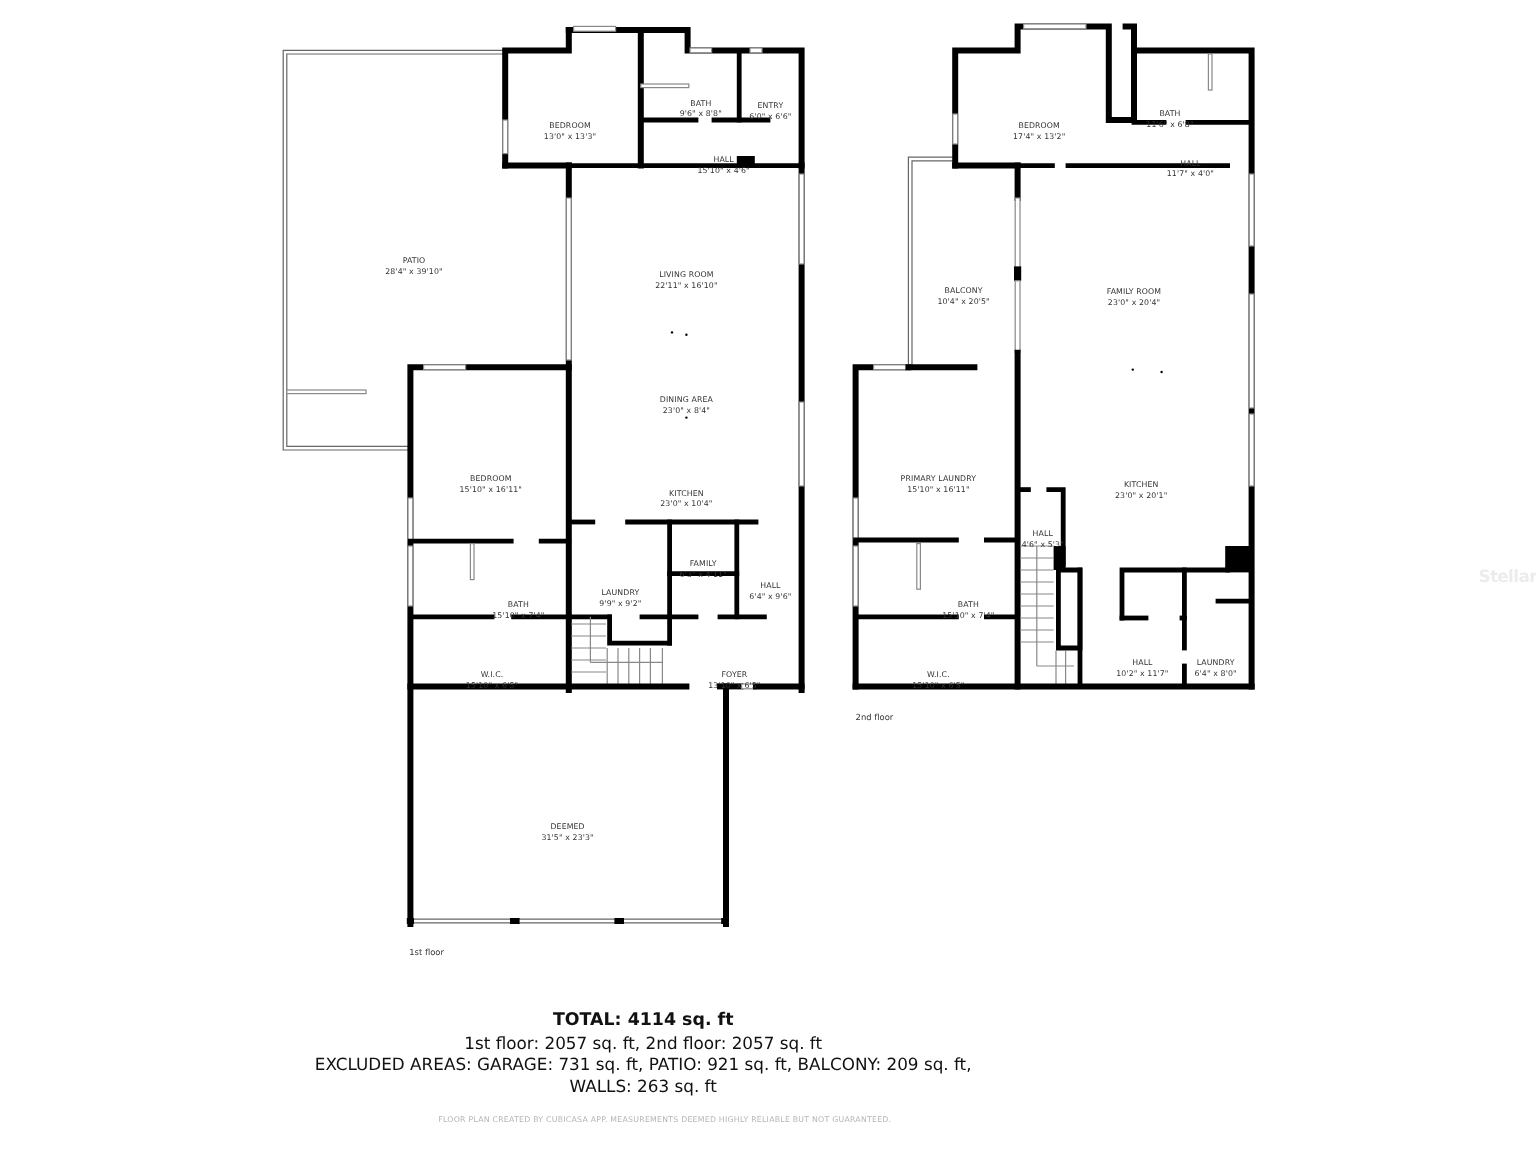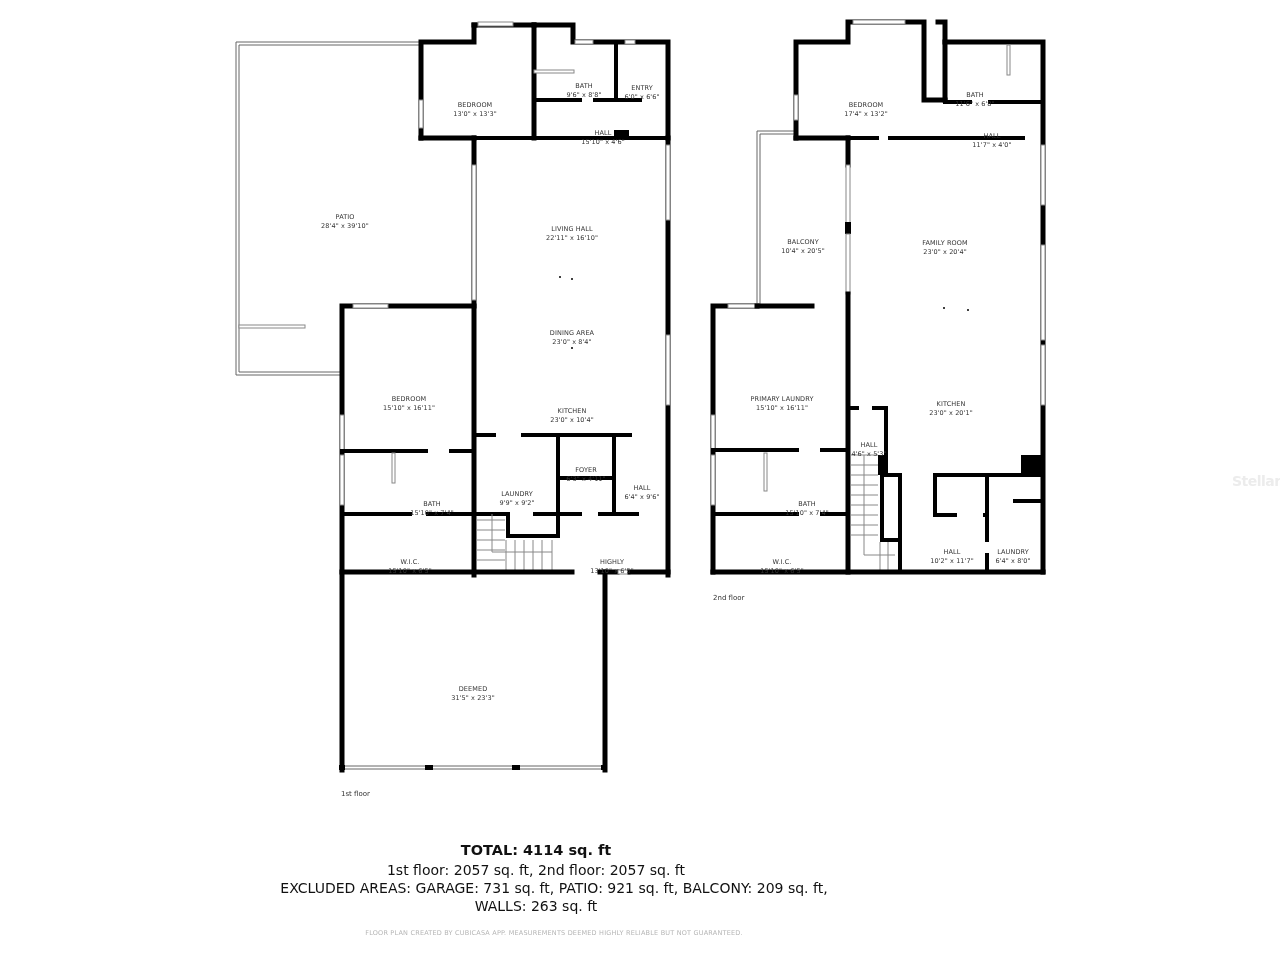--- a/index.html
+++ b/index.html
@@ -9,21 +9,21 @@
   .iwall { fill:none; stroke:#000; stroke-width:4; stroke-linecap:square; }
   .thin { fill:none; stroke:#666; stroke-width:1; }
   .thin2 { fill:none; stroke:#888; stroke-width:1; }
   .win { fill:#fff; stroke:#888; stroke-width:1; }
   .room-label { position:absolute; transform:translate(-50%,-50%); text-align:center; color:#333; font-size:6.5px; line-height:9px; white-space:nowrap; letter-spacing:0.1px;margin-top:19px; }
   .room-label .nm, .room-label .dm { display:block; }
   .floor-label { position:absolute; font-size:7px; color:#333; }
   .totals { position:absolute; left:0; width:1072px; text-align:center; color:#111; font-family:"DejaVu Sans", sans-serif; }
   .t-total { top:842px; font-size:14.5px; font-weight:bold; }
   .t-line { font-size:14px; }
-  .t1 { top:862px; } .t2 { top:880px;padding-left:18px; } .t3 { top:898px; }
+  .t1 { top:862px; } .t2 { top:880px; } .t3 { top:898px; }
   .disclaimer { position:absolute; top:929px; left:0; width:1108px; text-align:center; font-size:6.5px; color:#b5b5b5; letter-spacing:0.2px; }
   .watermark { position:absolute; left:1232px; top:473px; font-size:14px; font-weight:bold; color:#ececec; letter-spacing:-0.5px; }
 </style>
 </head>
 <body>
 
 <svg id="plan" viewBox="0 0 1280 960">
 
   <g>
 
@@ -201,57 +201,57 @@
     </div>
   <div class="room-label" style="left:603px;top:119px">
       <span class="nm">HALL</span>
       <span class="dm">15'10" x 4'6"</span>
     </div>
   <div class="room-label" style="left:345px;top:203px">
       <span class="nm">PATIO</span>
       <span class="dm">28'4" x 39'10"</span>
     </div>
   <div class="room-label" style="left:572px;top:215px">
-      <span class="nm">LIVING HALL</span>
+      <span class="nm">LIVING ROOM</span>
       <span class="dm">22'11" x 16'10"</span>
     </div>
   <div class="room-label" style="left:572px;top:319px">
       <span class="nm">DINING AREA</span>
       <span class="dm">23'0" x 8'4"</span>
     </div>
   <div class="room-label" style="left:409px;top:385px">
       <span class="nm">BEDROOM</span>
       <span class="dm">15'10" x 16'11"</span>
     </div>
   <div class="room-label" style="left:572px;top:397px">
       <span class="nm">KITCHEN</span>
       <span class="dm">23'0" x 10'4"</span>
     </div>
   <div class="room-label" style="left:586px;top:456px">
-      <span class="nm">FOYER</span>
+      <span class="nm">FAMILY</span>
       <span class="dm">6'3" x 4'11"</span>
     </div>
   <div class="room-label" style="left:432px;top:490px">
       <span class="nm">BATH</span>
       <span class="dm">15'10" x 7'4"</span>
     </div>
   <div class="room-label" style="left:517px;top:480px">
       <span class="nm">LAUNDRY</span>
       <span class="dm">9'9" x 9'2"</span>
     </div>
   <div class="room-label" style="left:642px;top:474px">
       <span class="nm">HALL</span>
       <span class="dm">6'4" x 9'6"</span>
     </div>
   <div class="room-label" style="left:410px;top:548px">
       <span class="nm">W.I.C.</span>
       <span class="dm">15'10" x 6'5"</span>
     </div>
   <div class="room-label" style="left:612px;top:548px">
-      <span class="nm">HIGHLY</span>
+      <span class="nm">FOYER</span>
       <span class="dm">13'10" x 6'5"</span>
     </div>
   <div class="room-label" style="left:473px;top:675px">
       <span class="nm">DEEMED</span>
       <span class="dm">31'5" x 23'3"</span>
     </div>
   <div class="floor-label" style="left:341px;top:790px">1st floor</div>
 </div>
 
 <div>

